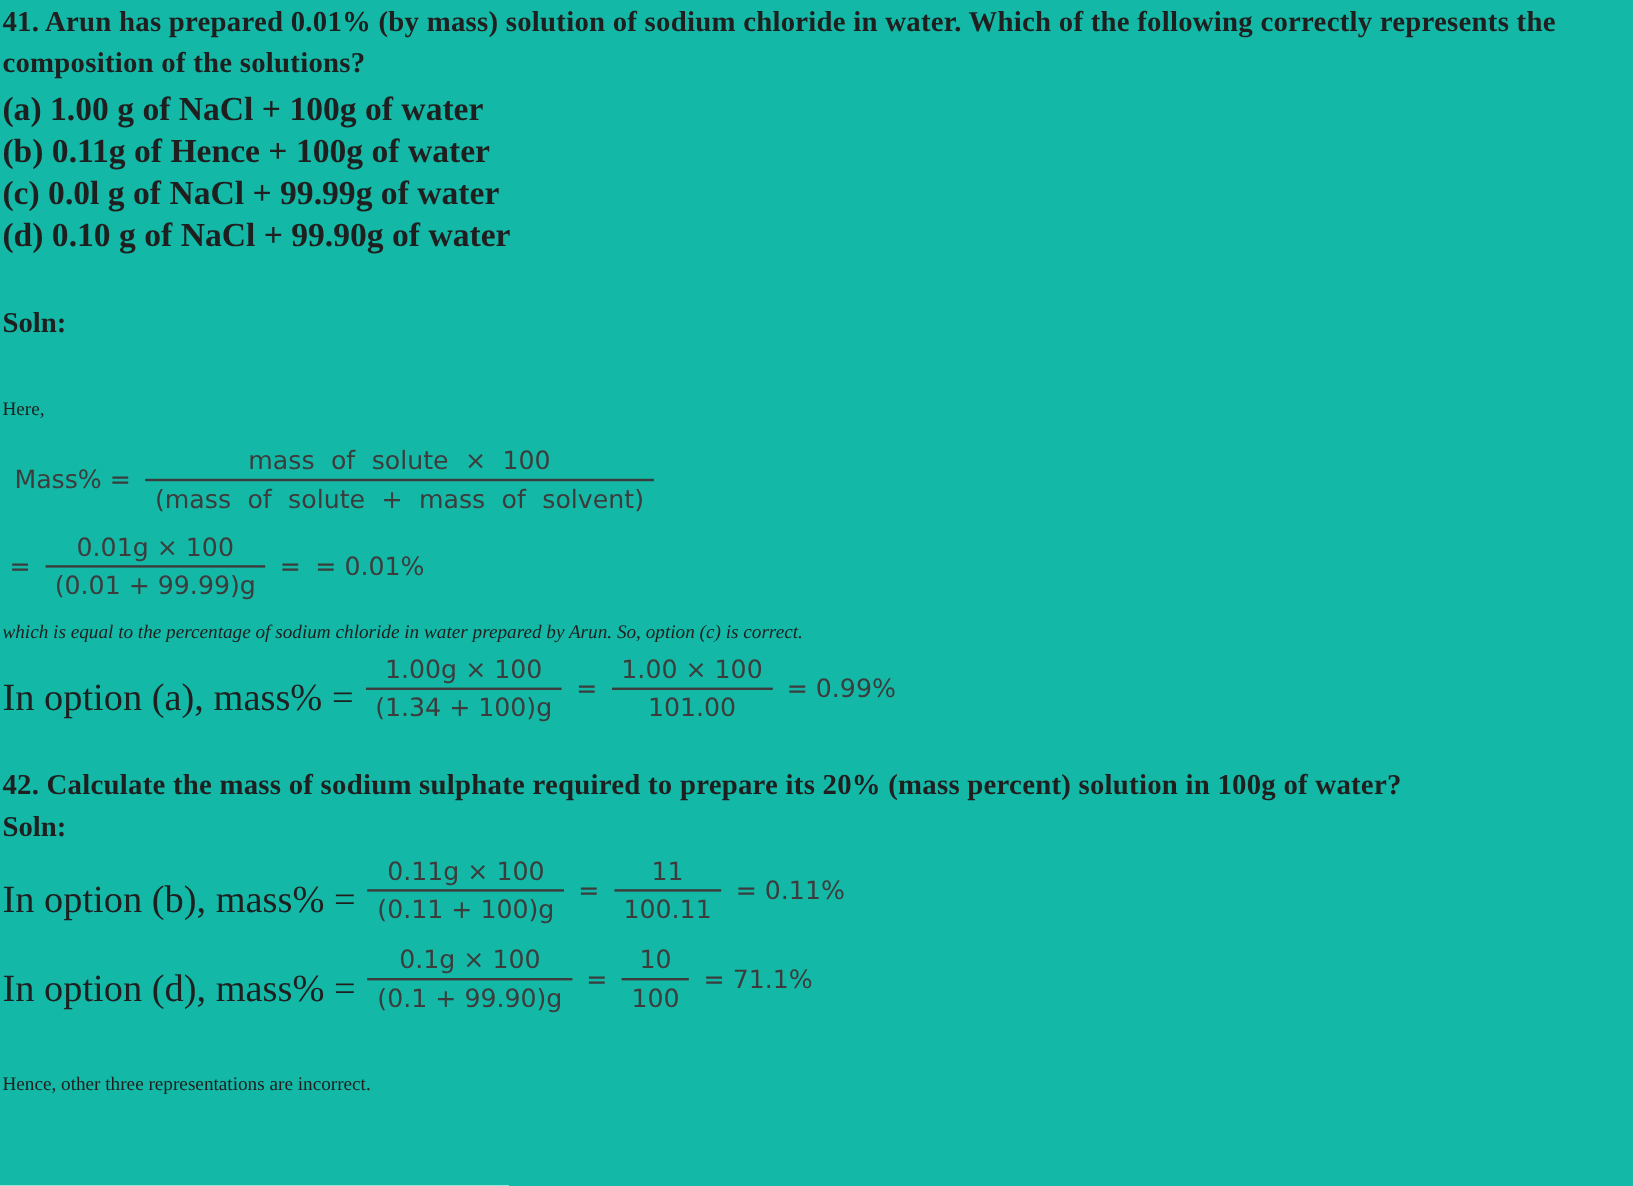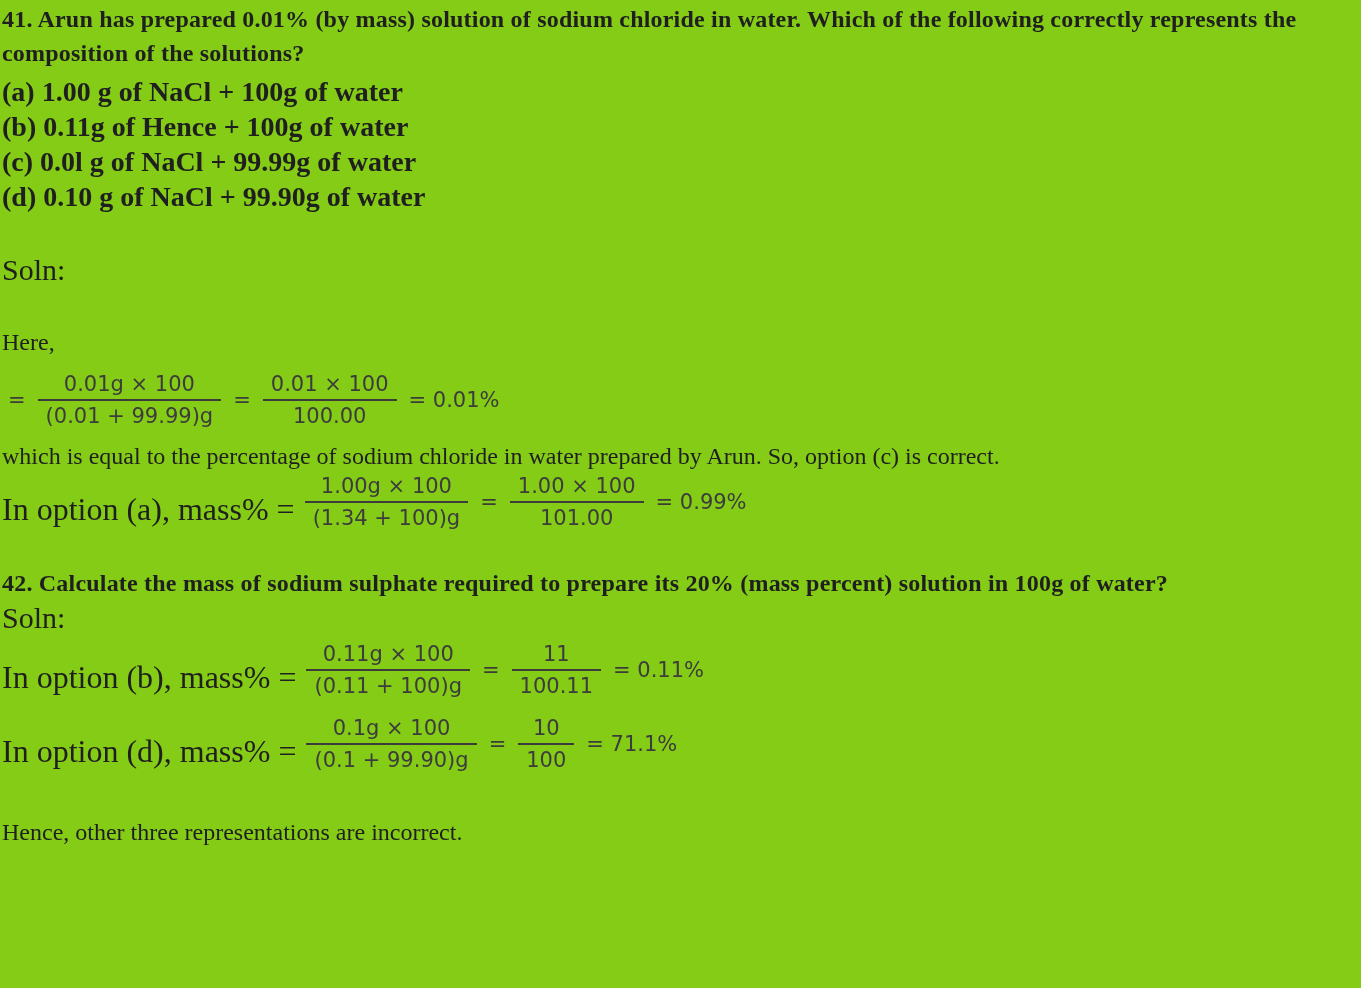--- a/index.html
+++ b/index.html
@@ -4,47 +4,47 @@
 <style>
   html, body {
     margin: 0;
     padding: 0;
     background: #ffffff;
   }
   .page {
     position: relative;
     width: 1361px;
     height: 988px;
-    background: #84cc16;
+    background: #14b8a6;
     overflow: hidden;
     box-sizing: border-box;
     padding: 2px 0 0 2px;
     color: #1f1f1f;
     font-family: "Liberation Serif", serif;
   }
   p { margin: 0; }
 
   .q-text {
     font-size: 24px;
     font-weight: bold;
     line-height: 34px;
     letter-spacing: 0.2px;
   }
   .option-line {
     font-size: 28px;
     font-weight: bold;
     line-height: 35px;
   }
   .soln-label {
-    font-size: 30px;
-    font-weight: normal;
+    font-size: 24px;
+    font-weight: bold;
     line-height: 28px;
   }
   .body-line {
-    font-size: 24px;
+    font-size: 16px;
     line-height: 28px;
   }
 
   
   .formula-row {
     display: flex;
     align-items: center;
     font-family: "DejaVu Sans", sans-serif;
     font-size: 21px;
     color: #3c3c3c;
@@ -78,21 +78,21 @@
     margin-bottom: 2px;
   }
 
   
   #q41-text        { margin-top: 0; }
   #options         { margin-top: 4px; }
   #soln-41         { margin-top: 42px; }
   #here-label      { margin-top: 44px; }
   #f-def           { margin-top: 16px; margin-left: 4px; }
   #f-calc          { margin-top: 16px; margin-left: 0; }
-  #conclusion-41   { margin-top: 14px; }
+  #conclusion-41   { margin-top: 14px; font-style: italic; }
   #f-opt-a         { margin-top: 4px; }
   #q42-text        { margin-top: 36px; font-family: Liberation Serif, serif; }
   #soln-42         { margin-top: 4px; }
   #f-opt-b         { margin-top: 10px; }
   #f-opt-d         { margin-top: 18px; }
   #footer-line     { margin-top: 46px; }
 </style>
 </head>
 <body>
 
@@ -104,32 +104,35 @@
     <p class="option-line">(a) 1.00 g of NaCl + 100g of water</p>
     <p class="option-line">(b) 0.11g of Hence + 100g of water</p>
     <p class="option-line">(c) 0.0l g of NaCl + 99.99g of water</p>
     <p class="option-line">(d) 0.10 g of NaCl + 99.90g of water</p>
   </div>
 
   <p id="soln-41" class="soln-label">Soln:</p>
 
   <p id="here-label" class="body-line">Here,</p>
 
+  <div id="f-def" class="formula-row">
+    <span class="m-op">Mass% =</span>
+    <span class="frac wide">
+      <span class="num">mass of solute × 100</span>
+      <span class="den">(mass of solute + mass of solvent)</span>
+    </span>
+  </div>
 
   <div id="f-calc" class="formula-row">
     <span class="m-op">=</span>
     <span class="frac">
       <span class="num">0.01g × 100</span>
       <span class="den">(0.01 + 99.99)g</span>
     </span>
     <span class="m-op">=</span>
-    <span class="frac">
-      <span class="num">0.01 × 100</span>
-      <span class="den">100.00</span>
-    </span>
     <span class="m-op">= 0.01%</span>
   </div>
 
   <p id="conclusion-41" class="body-line">which is equal to the percentage of sodium chloride in water prepared by Arun. So, option (c) is correct.</p>
 
   <div id="f-opt-a" class="formula-row">
     <span class="lead">In option (a), mass% =</span>
     <span class="frac">
       <span class="num">1.00g × 100</span>
       <span class="den">(1.34 + 100)g</span>

